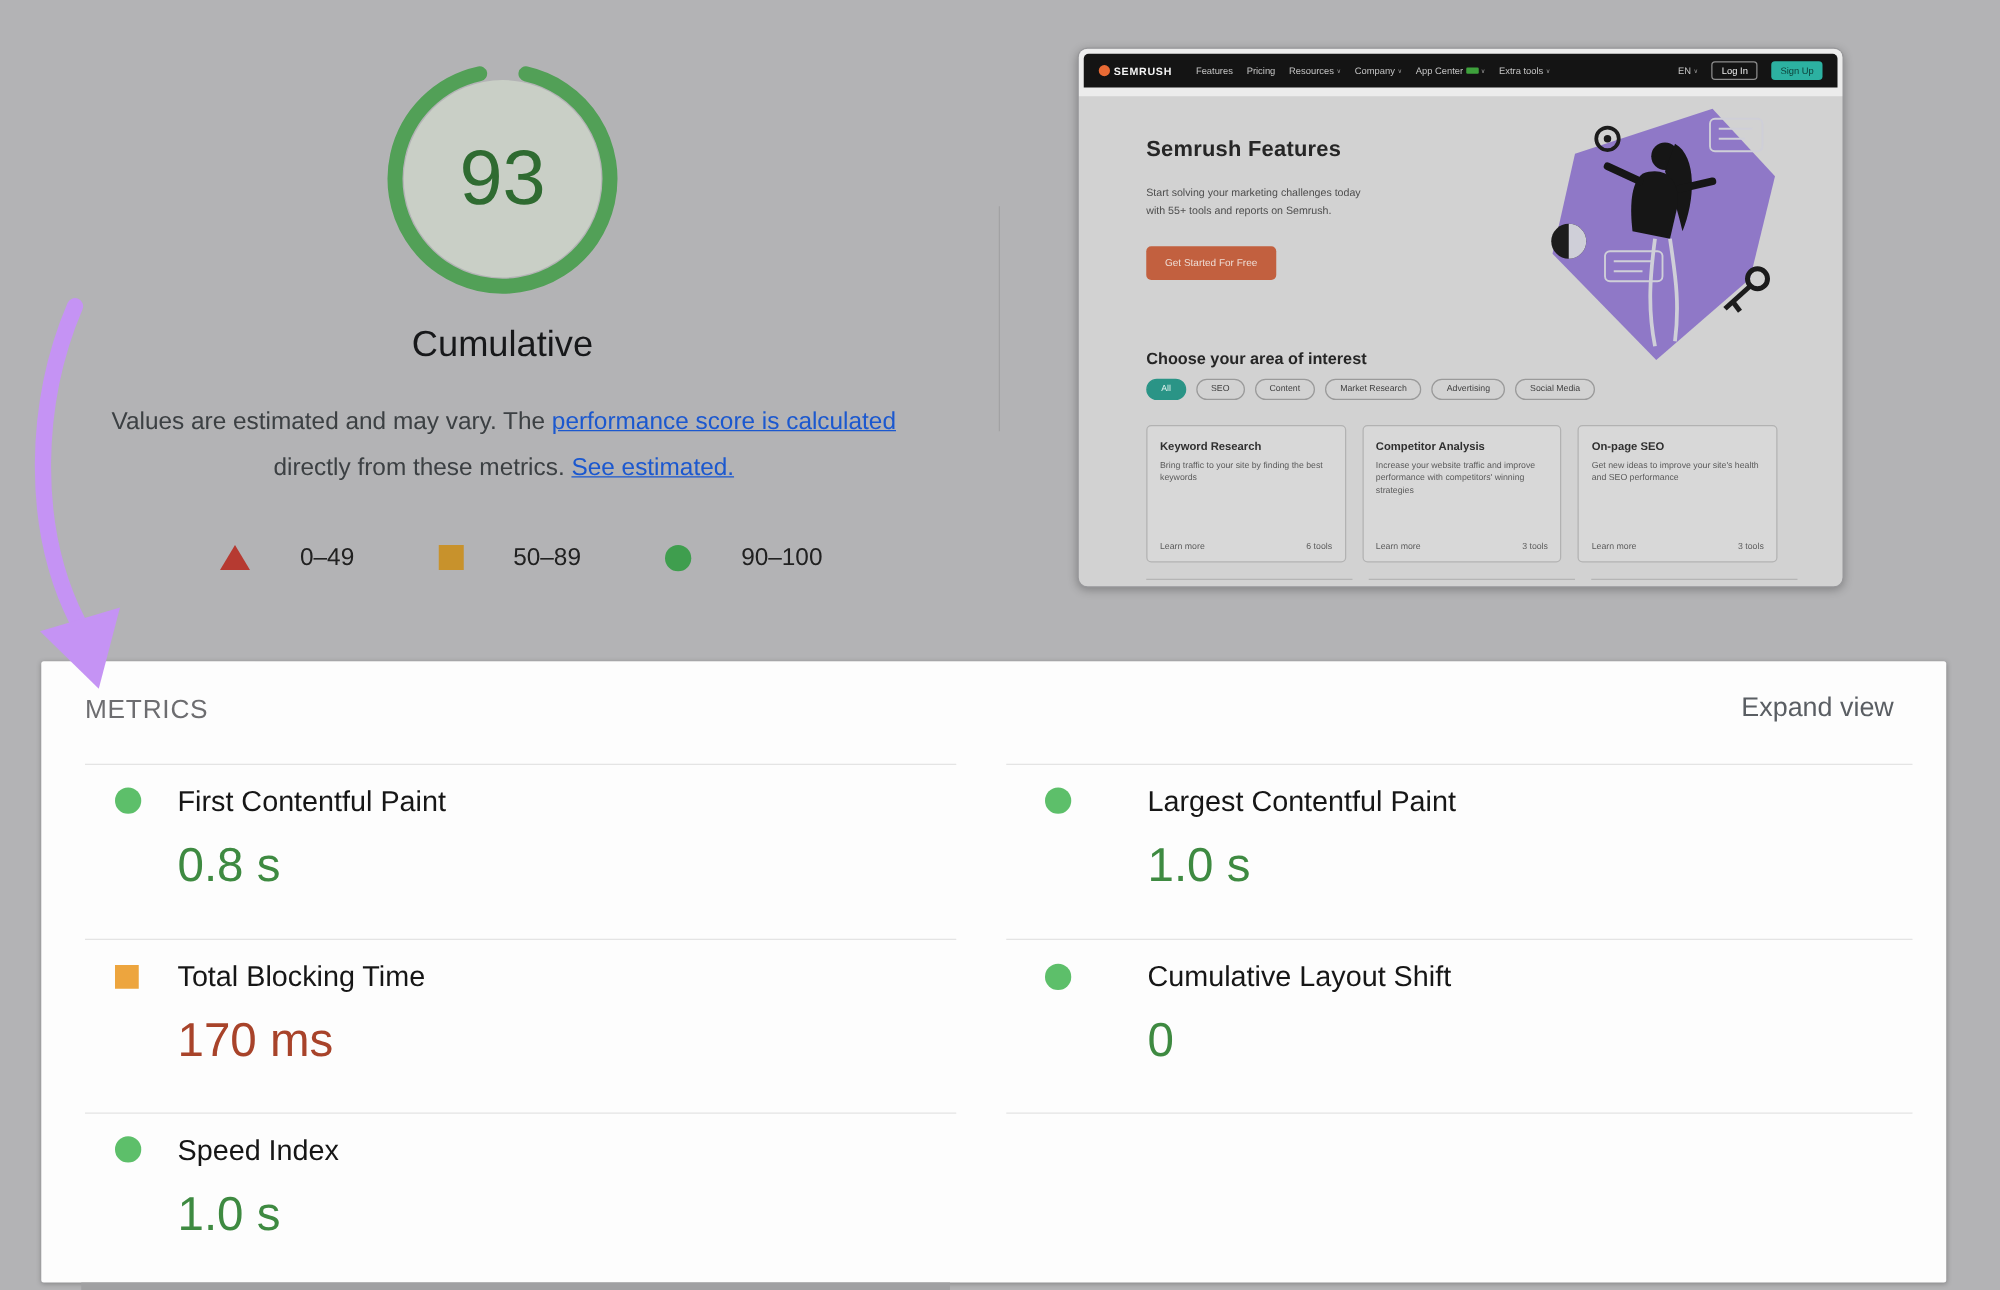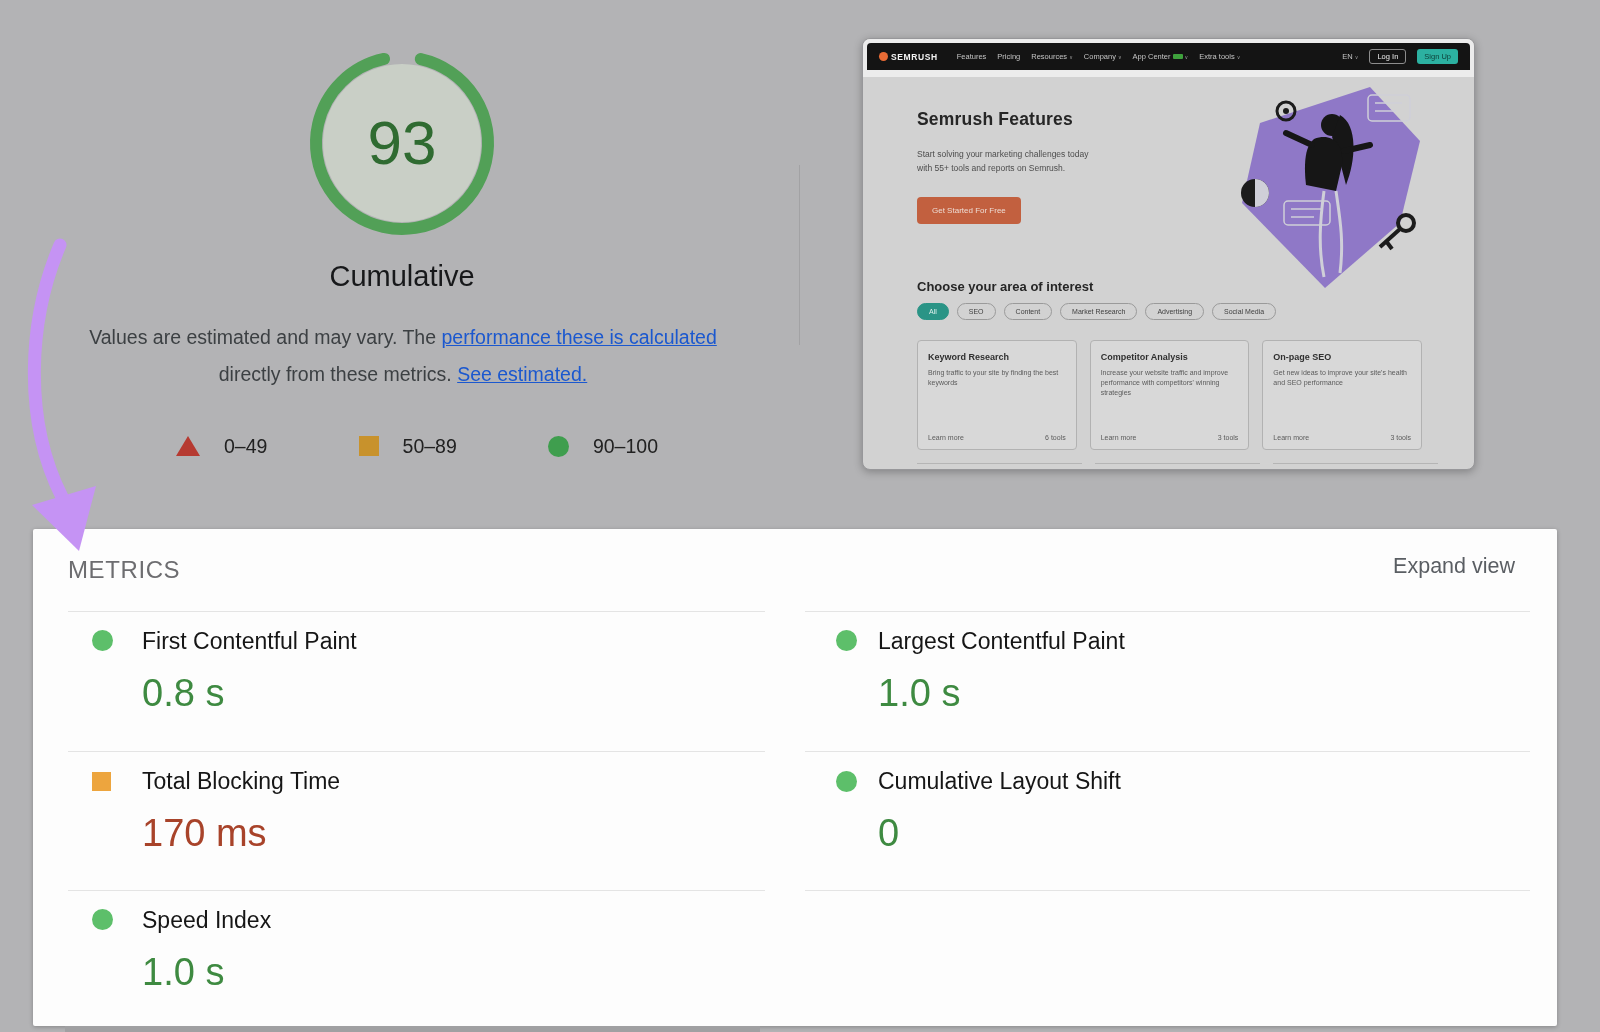--- a/index.html
+++ b/index.html
@@ -28,21 +28,21 @@
     left:82px; top:319px; width:642px;
     text-align:center; font-size:19.5px; line-height:37px; color:#3c4043;
   }
   #perf-desc a { color:#1b58cf; text-decoration:underline; cursor:pointer; }
 
   
   #legend {
     left:176px; top:430px; width:482px; height:32px;
     display:flex; justify-content:space-between; align-items:center;
   }
-  .legend-item { display:flex; align-items:center; gap:24px; font-size:19.5px; color:#212121; }
+  .legend-item { display:flex; align-items:center; gap:40px; font-size:19.5px; color:#212121; }
   .tri {
     width:0; height:0; border-left:12px solid transparent; border-right:12px solid transparent;
     border-bottom:20px solid #b63a31;
   }
   .sq { width:20px; height:20px; background:#c8922c; }
   .dot20 { width:21px; height:21px; border-radius:50%; background:#3f9e4e; }
 
   
   #v-divider { left:799px; top:165px; width:1px; height:180px; background:#a2a2a4; }
 
@@ -101,51 +101,51 @@
     display:flex; justify-content:space-between; font-size:7px; color:#5b5b5b;
   }
   #next-row-lines { left:54px; top:424px; width:521px; display:flex; gap:13px; }
   .next-line { flex:1; border-top:1px solid #b5b5b5; }
 
   
   #metrics-panel {
     left:33px; top:529px; width:1524px; height:497px;
     background:#fdfdfd; border-radius:2px; box-shadow:0 1px 4px rgba(0,0,0,.25);
   }
-  #metrics-heading { left:35px; top:27px; font-size:24px; color:#6d6d70; letter-spacing:.6px; }
+  #metrics-heading { left:35px; top:27px; font-size:21px; color:#6d6d70; letter-spacing:.6px; }
   #expand-view { right:42px; top:25px; font-size:21.5px; color:#5a5e63; cursor:pointer; }
   .col-divider { height:1px; background:#e4e4e4; }
   .dv-left { left:35px; width:697px; }
   .dv-right { left:772px; width:725px; }
   .dv-y1 { top:82px; } .dv-y2 { top:222px; } .dv-y3 { top:361px; }
 
   .m-icon-circle { width:21px; height:21px; border-radius:50%; background:#5dbf6a; }
   .m-icon-square { width:19px; height:19px; background:#eda53e; }
   .m-label { font-size:23px; color:#161616; line-height:34px; }
   .m-value { font-size:38px; line-height:52px; }
   .m-value.green { color:#3e8a41; }
   .m-value.rust { color:#a8432a; }
   .ic-l { left:59px; } .lb-l { left:109px; }
-  .ic-r { left:803px; } .lb-r { left:845px; }
+  .ic-r { left:803px; } .lb-r { left:885px; }
 
   
   #bottom-strip { left:65px; top:1026px; width:695px; height:6px; background:#a0a0a2; }
 </style>
 </head>
 <body>
 
 <svg id="gauge-wrap" class="abs" viewBox="0 0 200 200">
   <circle cx="100" cy="100" r="79" fill="#c9cfc6"></circle>
   <circle cx="100" cy="100" r="86" fill="none" stroke="#52a057" stroke-width="12" stroke-linecap="round" stroke-dasharray="502.5 37.9" transform="rotate(-77.4 100 100)"></circle>
 </svg>
 <div id="gauge-score" class="abs">93</div>
 
 <div id="perf-title" class="abs">Cumulative</div>
 
-<div id="perf-desc" class="abs"><span>Values are estimated and may vary. The </span><a>performance these is calculated</a><span> directly from these metrics. </span><a>See estimated.</a></div>
+<div id="perf-desc" class="abs"><span>Values are estimated and may vary. The </span><a>performance score is calculated</a><span> directly from these metrics. </span><a>See estimated.</a></div>
 
 <div id="legend" class="abs">
   <div class="legend-item">
     <span class="tri"></span>
     <span>0–49</span>
   </div>
   <div class="legend-item">
     <span class="sq"></span>
     <span>50–89</span>
   </div>

